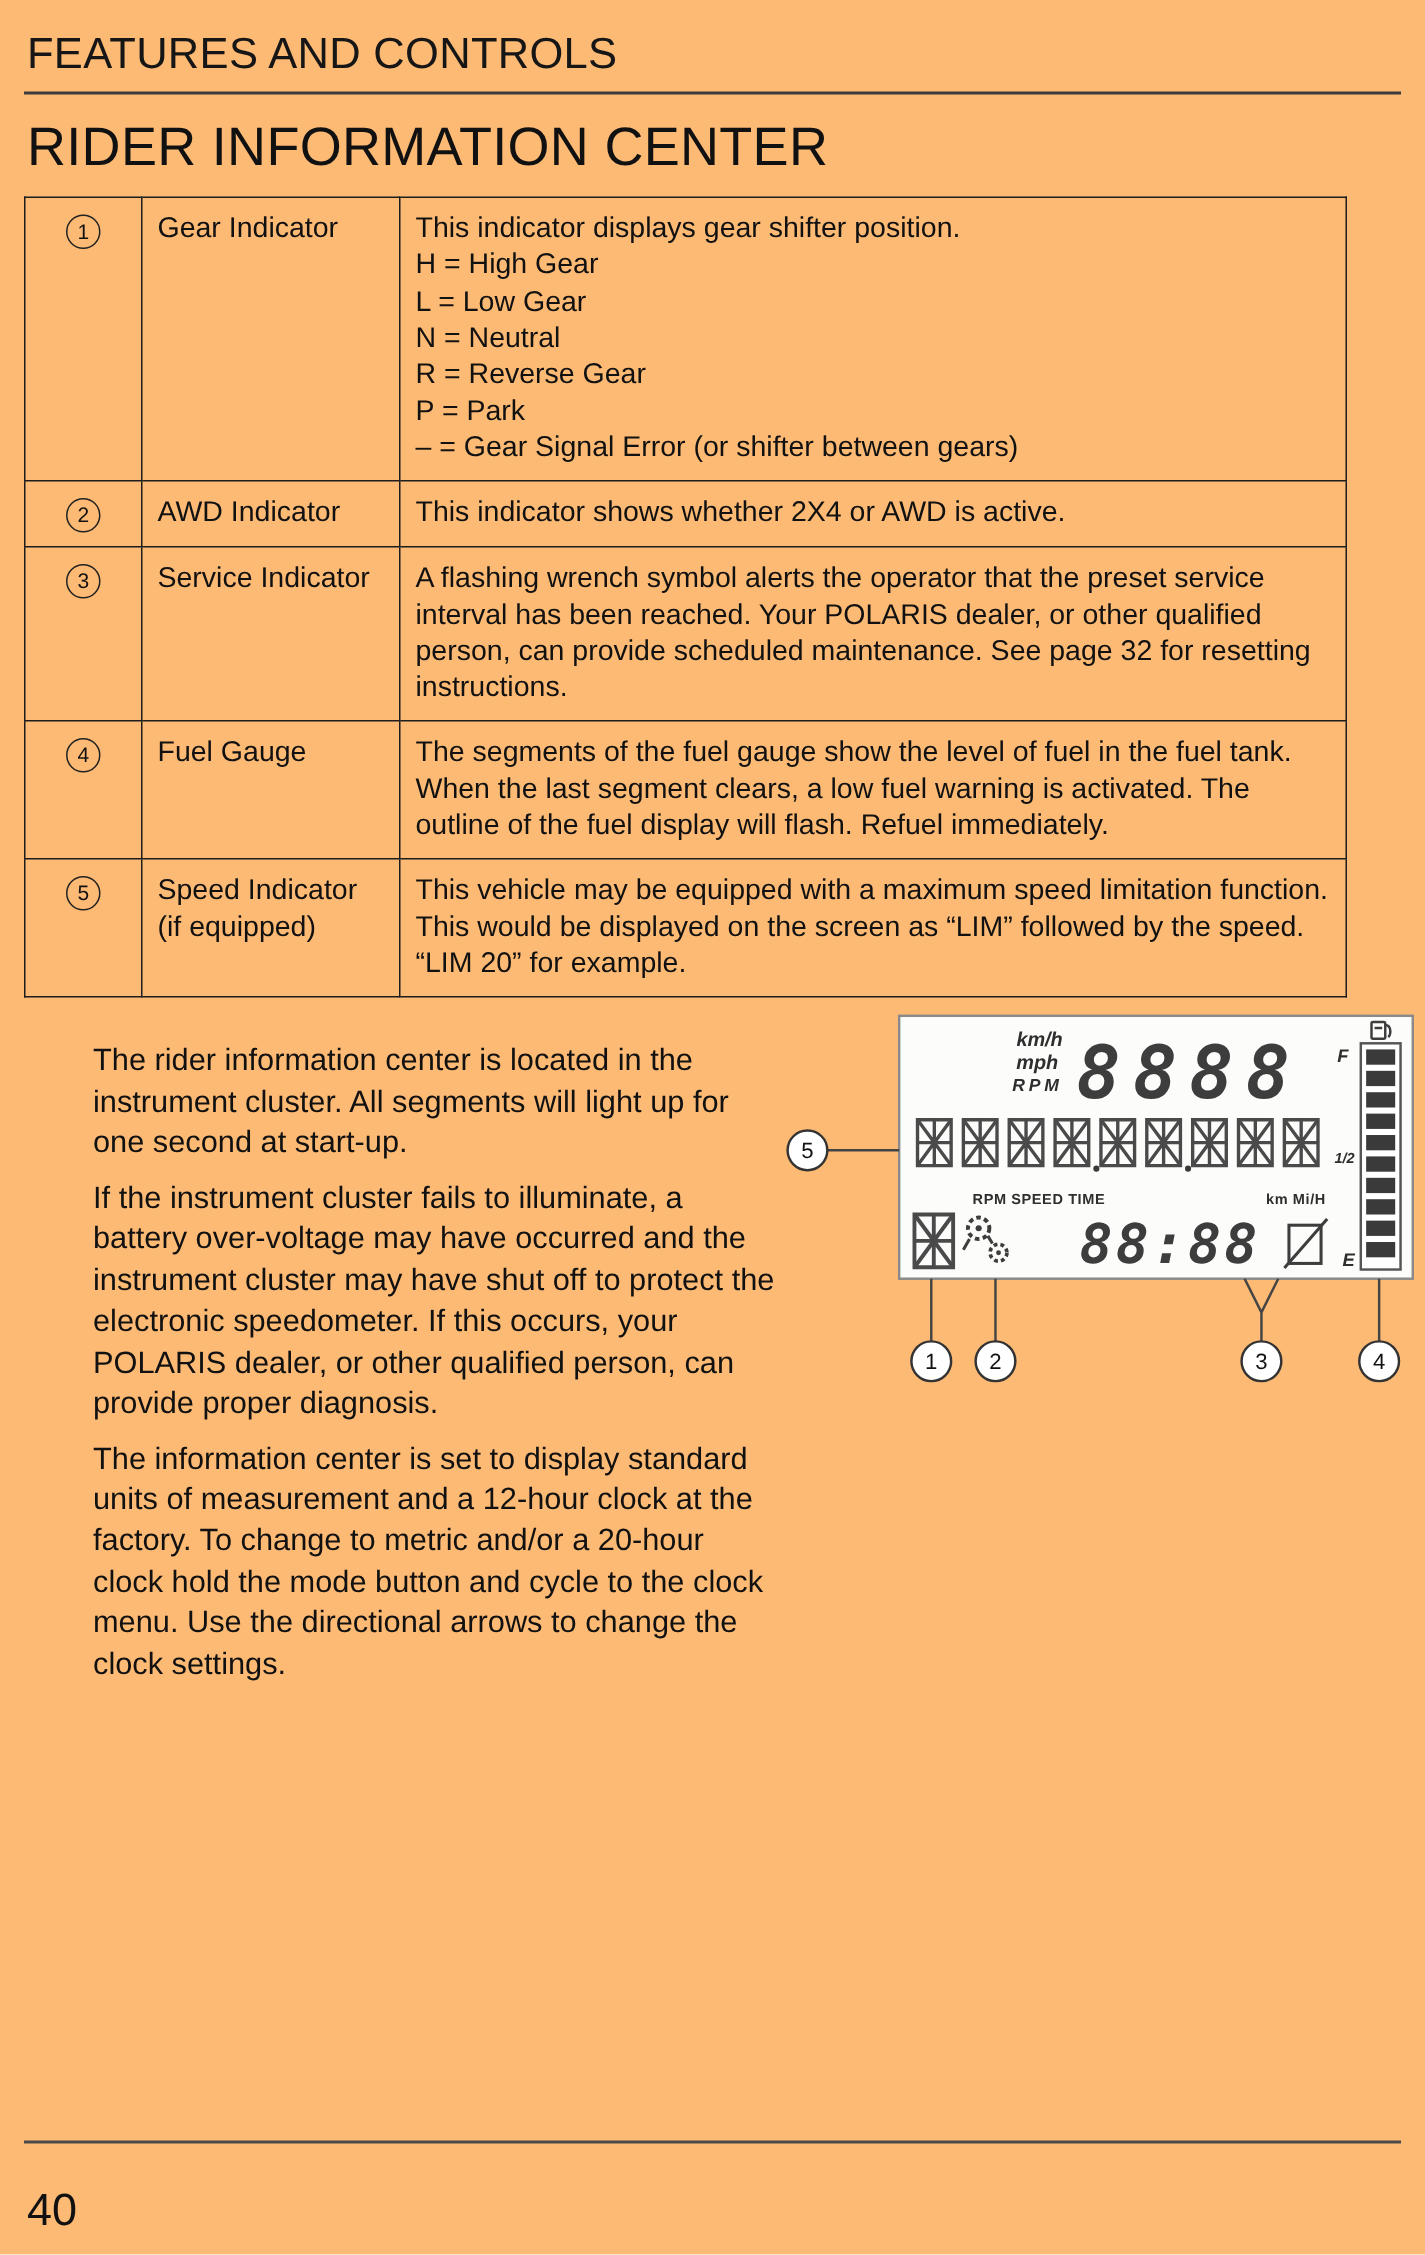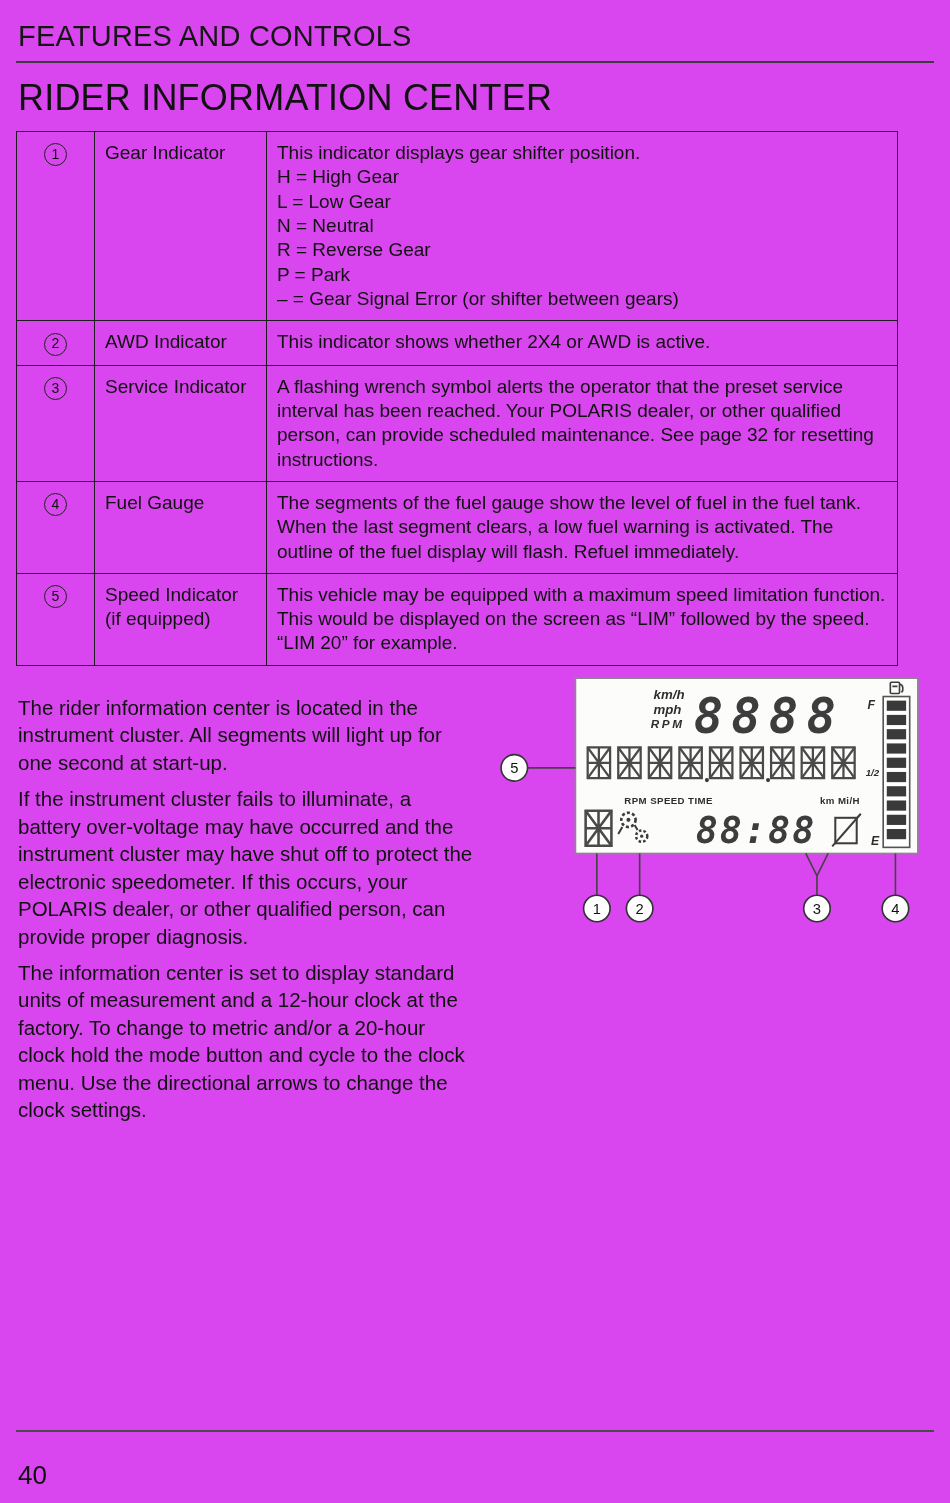--- a/index.html
+++ b/index.html
@@ -1,21 +1,21 @@
 <!DOCTYPE html>
 <html><head>
 <meta charset="utf-8">
 <style>
   * { box-sizing: border-box; }
   html, body { margin: 0; padding: 0; background: #ffffff; }
   .page {
     width: 950px;
     height: 1503px;
     position: relative;
-    background: #d946ef;
+    background: #fdba74;
     outline: 1px solid #e8e8e8;
     font-family: "Liberation Sans", sans-serif;
     color: #111;
     padding: 20px 16px 0 16px;
   }
 
   
   .section-header {
     font-size: 29px;
     font-weight: 400;
@@ -59,23 +59,24 @@
     border-radius: 50%;
     align-items: center;
     justify-content: center;
     font-size: 14px;
     margin-top: 2px;
   }
 
   
   .content-row {
     display: flex;
-    gap: 14px;
+    gap: 2px;
     margin-top: 28px;
     align-items: flex-start;
+    margin-left: 44px;
   }
   .text-col {
     flex: 0 0 460px;
     font-size: 20.5px;
     line-height: 1.34;
     padding-left: 2px;
   }
   .text-col p { margin: 0 0 9px 0; }
   .diagram-col {
     flex: 1;
@@ -127,21 +128,21 @@
     position: absolute;
     left: 16px;
     right: 16px;
     bottom: 12px;
   }
   .footer-rule {
     border: none;
     border-top: 2px solid #4a4a4a;
     margin: 0 0 8px 0;
   }
-  .page-number { font-size: 26px; padding-left: 2px; margin-top: 28px; }
+  .page-number { font-size: 30px; padding-left: 2px; margin-top: 28px; }
 </style>
 </head>
 <body>
 
 <div class="page">
 
   <div class="section-header">FEATURES AND CONTROLS</div>
   <hr class="header-rule">
 
   <h1 class="page-title">RIDER INFORMATION CENTER</h1>

